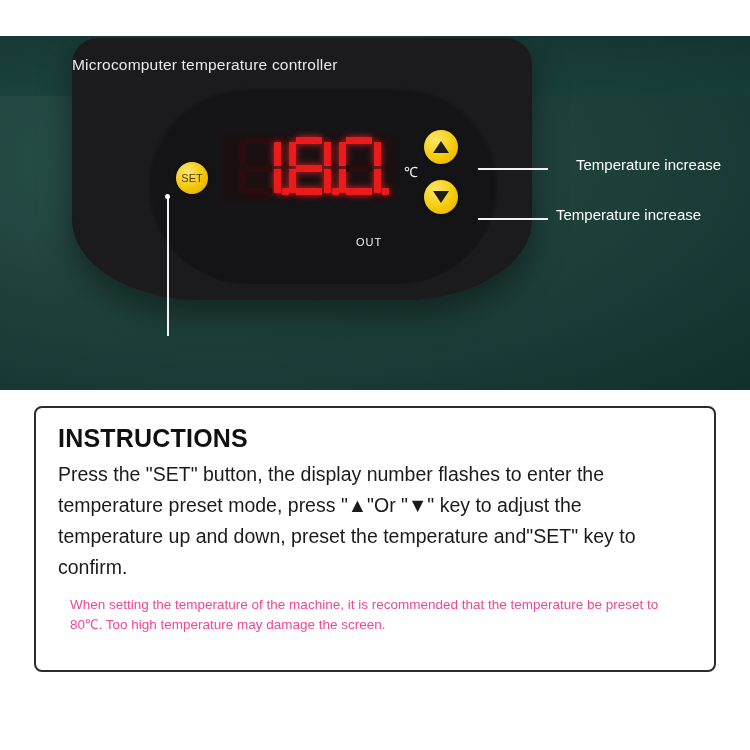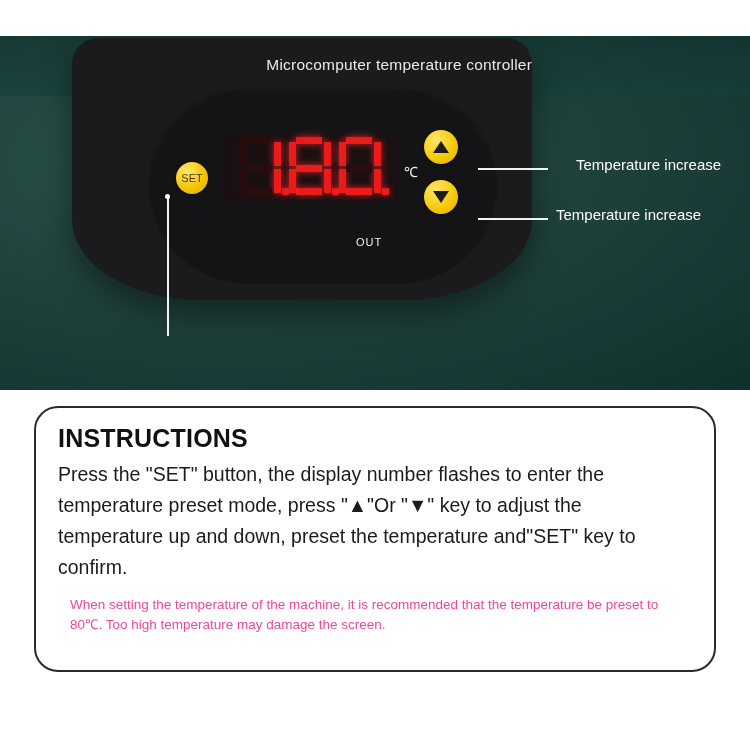--- a/index.html
+++ b/index.html
@@ -57,21 +57,21 @@
     height: 198px;
     background: #141416;
     border-radius: 100px / 99px;
     box-shadow: inset 0 2px 6px rgba(255,255,255,0.05);
   }
   .device-title {
     position: absolute;
     left: 0;
     top: 18px;
     width: 100%;
-    text-align: right;
+    text-align: left;
     color: #e9e9e9;
     font-size: 15.5px;
     letter-spacing: 0.2px;
   }
   
   .display {
     position: absolute;
     left: 74px;
     top: 48px;
     width: 176px;
@@ -177,21 +177,21 @@
 
   
   .card {
     position: absolute;
     left: 34px;
     top: 406px;
     width: 682px;
     height: 266px;
     background: #ffffff;
     border: 2px solid #2b2b2b;
-    border-radius: 24px;
+    border-radius: 8px;
     box-sizing: border-box;
     padding: 16px 22px 14px 22px;
   }
   .card h1 {
     margin: 0 0 6px 0;
     font-size: 25px;
     color: #111111;
     font-weight: bold;
     letter-spacing: 0.2px;
   }

